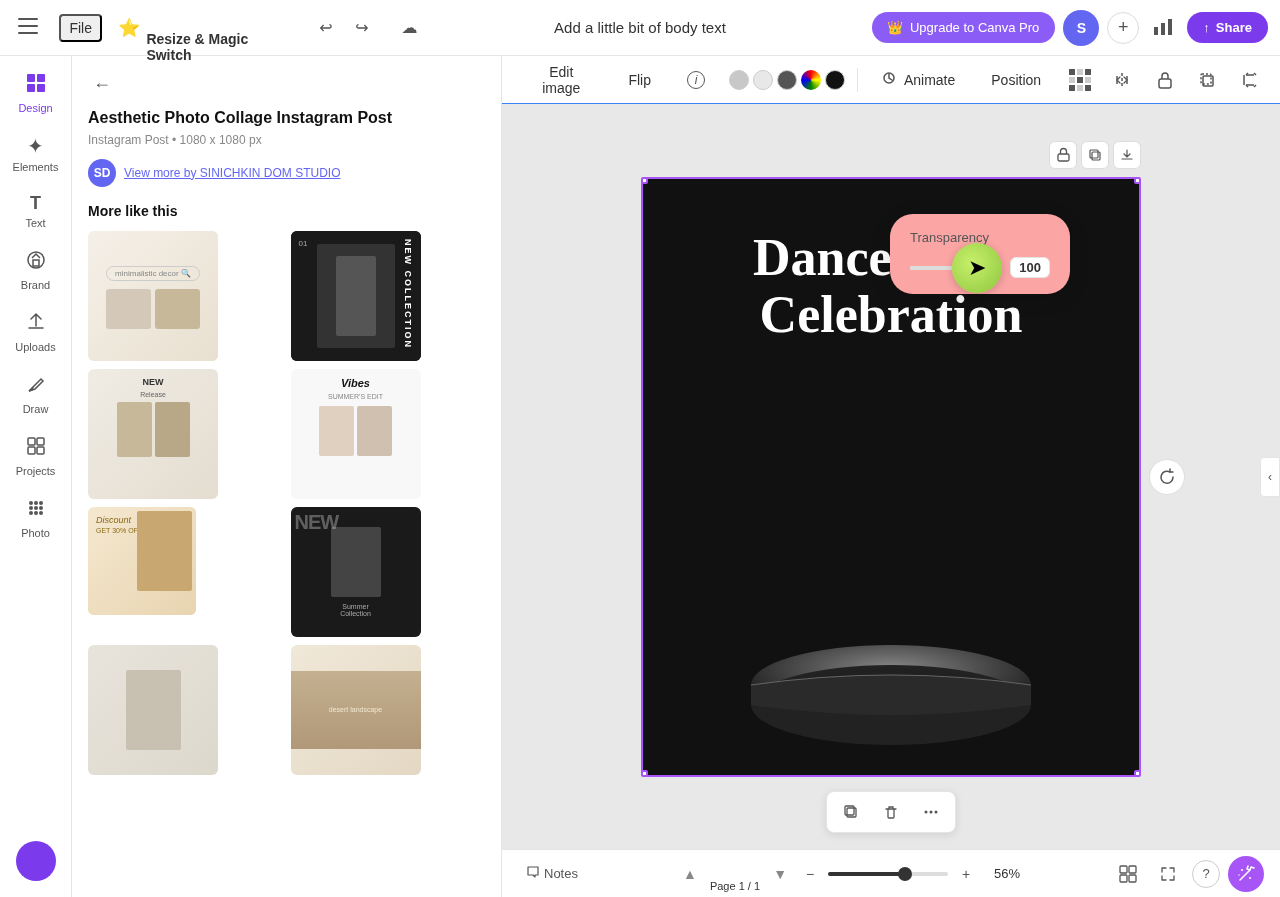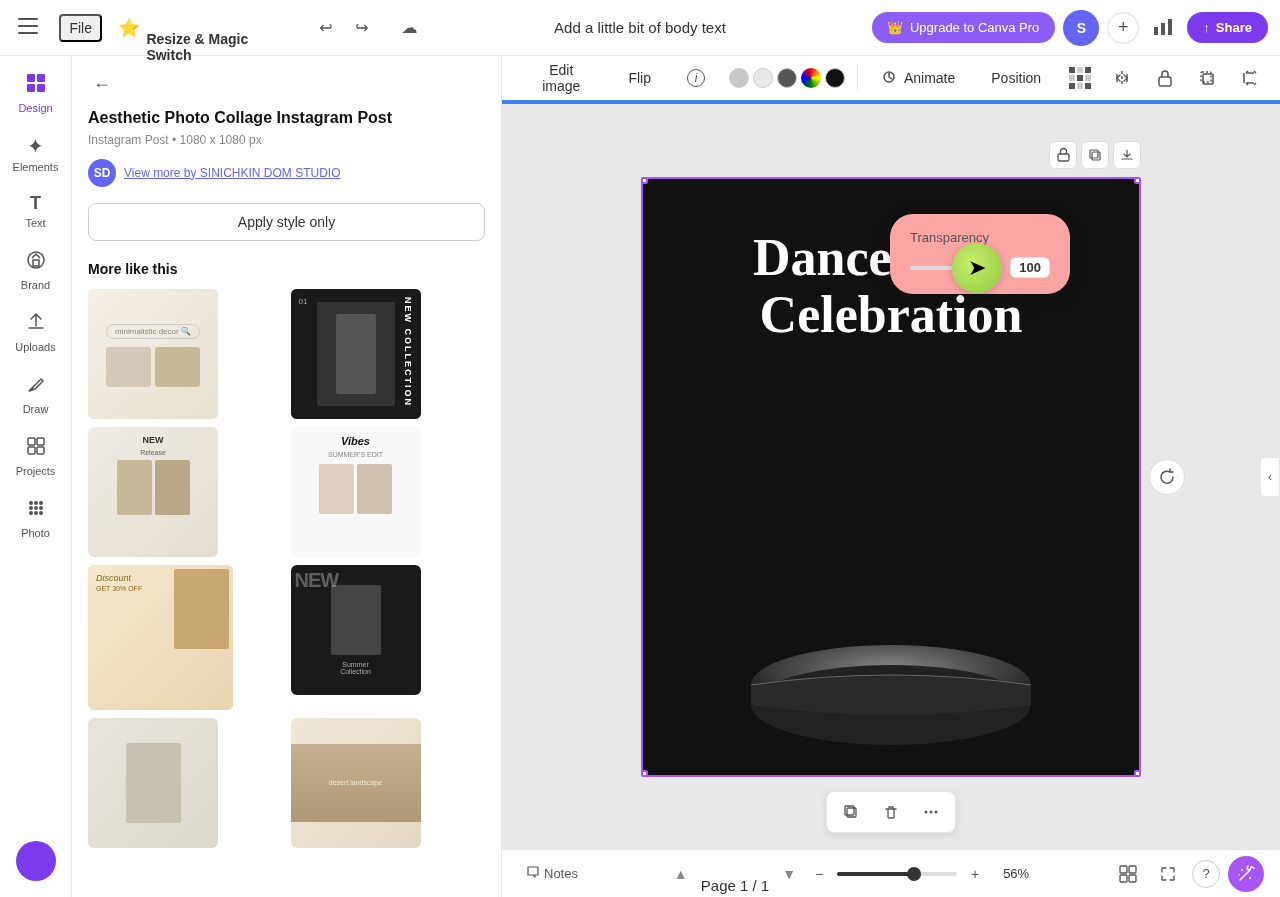--- a/index.html
+++ b/index.html
@@ -53,21 +53,21 @@
     .author-name { font-size: 12px; color: #6366f1; text-decoration: underline; cursor: pointer; }
     .apply-btn { width: 100%; padding: 10px; background: #fff; border: 1px solid #ccc; border-radius: 8px; font-size: 14px; cursor: pointer; color: #333; margin-bottom: 20px; }
     .more-like-title { font-size: 14px; font-weight: 600; color: #111; margin-bottom: 12px; }
     .templates-grid { display: grid; grid-template-columns: 1fr 1fr; gap: 8px; }
     .template-thumb { border-radius: 6px; overflow: hidden; cursor: pointer; aspect-ratio: 1; background: #eee; }
 
     
     .canvas-area { flex: 1; display: flex; flex-direction: column; overflow: hidden; background: #e8e8e8; }
 
     
-    .canvas-toolbar { height: 48px; background: #fff; border-bottom: 4px solid #3b82f6; display: flex; align-items: center; padding: 0 16px; gap: 12px; flex-shrink: 0; }
+    .canvas-toolbar { height: 48px; background: #fff; border-bottom: 1px solid #3b82f6; display: flex; align-items: center; padding: 0 16px; gap: 12px; flex-shrink: 0; }
     .toolbar-btn { padding: 6px 12px; background: none; border: none; cursor: pointer; font-size: 14px; color: #333; border-radius: 6px; display: flex; align-items: center; gap: 4px; }
     .color-swatches { display: flex; align-items: center; gap: 4px; }
     .swatch { width: 20px; height: 20px; border-radius: 50%; border: 1px solid #ccc; cursor: pointer; }
     .toolbar-sep { width: 1px; height: 24px; background: #e5e5e5; }
     .toolbar-icon-btn { width: 32px; height: 32px; background: none; border: none; cursor: pointer; border-radius: 4px; display: flex; align-items: center; justify-content: center; font-size: 16px; color: #555; }
 
     
     .canvas-scroll { flex: 1; overflow: auto; display: flex; align-items: center; justify-content: center; position: relative; padding: 40px; }
 
     
@@ -80,21 +80,21 @@
     .handle.tl { top: -5px; left: -5px; }
     .handle.tr { top: -5px; right: -5px; }
     .handle.bl { bottom: -5px; left: -5px; }
     .handle.br { bottom: -5px; right: -5px; }
 
     
     .bottom-bar { height: 48px; background: #fff; border-top: 1px solid #e5e5e5; display: flex; align-items: center; padding: 0 16px; gap: 12px; flex-shrink: 0; }
     .bottom-left { display: flex; align-items: center; gap: 8px; }
     .notes-btn { display: flex; align-items: center; gap: 4px; background: none; border: none; cursor: pointer; font-size: 13px; color: #555; padding: 4px 8px; border-radius: 4px; }
     .bottom-center { flex: 1; display: flex; align-items: center; justify-content: center; gap: 8px; }
-    .page-info { font-size: 15px; color: #333; margin-top: 24px; }
+    .page-info { font-size: 11px; color: #333; margin-top: 24px; }
     .zoom-slider-container { display: flex; align-items: center; gap: 8px; }
     .zoom-slider { width: 120px; height: 4px; background: #ddd; border-radius: 2px; position: relative; cursor: pointer; }
     .zoom-track { height: 100%; width: 60%; background: #333; border-radius: 2px; }
     .zoom-thumb { width: 14px; height: 14px; background: #333; border-radius: 50%; position: absolute; top: -5px; left: 58%; }
     .zoom-level { font-size: 13px; color: #333; min-width: 36px; text-align: right; }
     .bottom-right { display: flex; align-items: center; gap: 8px; margin-left: auto; }
     .grid-btn { width: 32px; height: 32px; background: none; border: none; cursor: pointer; border-radius: 4px; display: flex; align-items: center; justify-content: center; font-size: 16px; color: #555; }
     .fullscreen-btn { width: 32px; height: 32px; background: none; border: none; cursor: pointer; border-radius: 4px; display: flex; align-items: center; justify-content: center; font-size: 16px; color: #555; }
     .help-btn { width: 28px; height: 28px; background: none; border: 1px solid #ccc; border-radius: 50%; cursor: pointer; font-size: 13px; color: #555; display: flex; align-items: center; justify-content: center; }
 
@@ -278,21 +278,20 @@
     <div class="panel-header">
       <button class="back-btn">←</button>
     </div>
     <div class="panel-scroll">
       <div class="template-title">Aesthetic Photo Collage Instagram Post</div>
       <div class="template-meta">Instagram Post • 1080 x 1080 px</div>
       <div class="author-row">
         <div class="author-avatar">SD</div>
         <span class="author-name">View more by SINICHKIN DOM STUDIO</span>
       </div>
-      <button class="apply-btn">Apply style only</button>
       <div class="more-like-title">More like this</div>
       <div class="templates-grid">
 
         <div class="template-thumb thumb-1" style="height:130px;">
           <div style="width:100%;height:100%;display:flex;align-items:center;justify-content:center;position:relative;overflow:hidden;">
             <div style="position:absolute;inset:0;background:linear-gradient(135deg,#f5f0e8 0%,#e8e0d0 100%);"></div>
             <div style="position:relative;z-index:1;text-align:center;padding:8px;">
               <div style="font-size:8px;color:#888;border:1px solid #ccc;border-radius:12px;padding:2px 8px;margin-bottom:4px;display:inline-block;">minimalistic decor 🔍</div>
               <div style="display:grid;grid-template-columns:1fr 1fr;gap:4px;margin-top:4px;">
                 <div style="background:#d4c8b8;border-radius:3px;height:40px;"></div>
@@ -325,21 +324,21 @@
           <div style="width:100%;height:100%;background:#f8f8f8;display:flex;flex-direction:column;align-items:center;justify-content:flex-start;padding:8px;">
             <div style="font-size:11px;font-weight:bold;color:#111;margin-bottom:4px;font-style:italic;">Vibes</div>
             <div style="font-size:7px;color:#888;margin-bottom:6px;">SUMMER'S EDIT</div>
             <div style="display:flex;gap:3px;">
               <div style="width:35px;height:50px;background:#e0d0c0;border-radius:2px;"></div>
               <div style="width:35px;height:50px;background:#d0c0b0;border-radius:2px;"></div>
             </div>
           </div>
         </div>
 
-        <div class="template-thumb thumb-5" style="height:145px;">
+        <div class="template-thumb thumb-5" style="height:108px;">
           <div style="width:100%;height:100%;background:linear-gradient(135deg,#f5e8d0,#e8d4b0);display:flex;flex-direction:column;align-items:flex-start;justify-content:flex-start;padding:8px;position:relative;">
             <div style="font-size:9px;color:#8b6914;font-style:italic;margin-bottom:2px;">Discount</div>
             <div style="font-size:7px;color:#8b6914;margin-bottom:4px;">GET 30% OFF</div>
             <div style="position:absolute;right:4px;top:4px;width:55px;height:80px;background:#c8a870;border-radius:2px;"></div>
           </div>
         </div>
         <div class="template-thumb thumb-6" style="height:130px;">
           <div style="width:100%;height:100%;background:#1a1a1a;display:flex;flex-direction:column;align-items:center;justify-content:center;padding:8px;position:relative;">
             <div style="font-size:20px;font-weight:900;color:#fff;position:absolute;top:4px;left:4px;opacity:0.3;letter-spacing:-1px;">NEW</div>
             <div style="width:50px;height:70px;background:#444;border-radius:2px;margin-bottom:6px;"></div>

